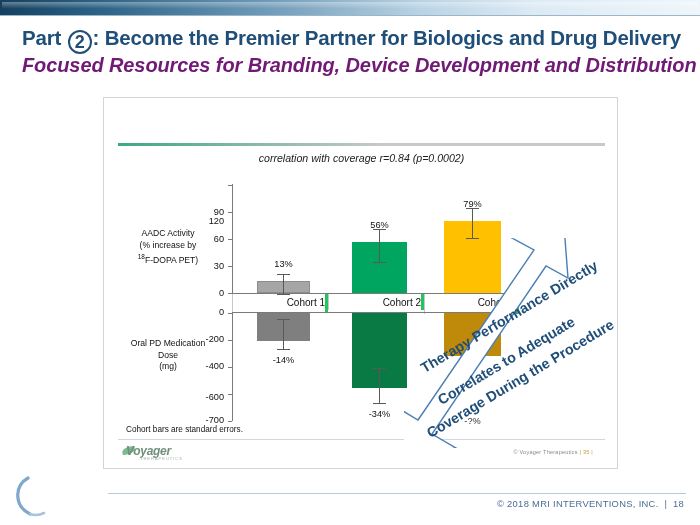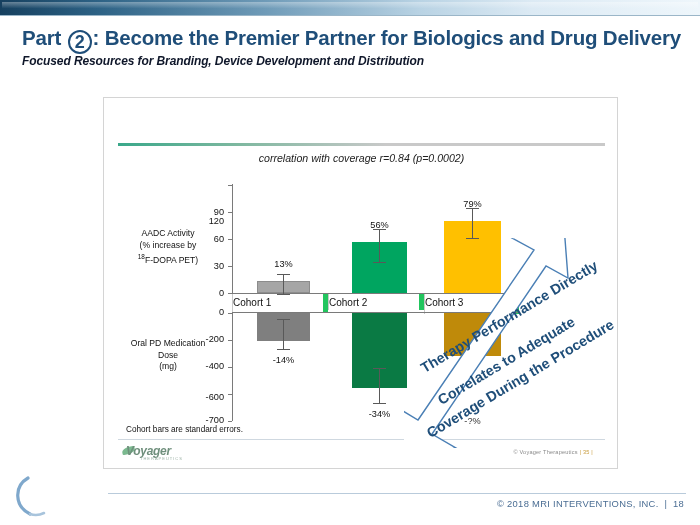--- a/index.html
+++ b/index.html
@@ -36,22 +36,22 @@
     border: 2px solid #1F4E79;
     border-radius: 50%;
     width: 24px; height: 24px;
     line-height: 21px; text-align: center;
     font-size: 18px;
     vertical-align: -3px;
     margin: 0 1px;
   }
   #slide-subtitle {
     position: absolute; left: 22px; top: 54px;
-    font-size: 12px; font-weight: bold; font-style: italic;
-    color: #0f172a; white-space: nowrap; letter-spacing: -0.1px;
+    font-size: 20px; font-weight: bold; font-style: italic;
+    color: #701a75; white-space: nowrap; letter-spacing: -0.1px;
   }
 
   
   #chart-card {
     position: absolute; left: 103px; top: 97px;
     width: 515px; height: 372px;
     background: #ffffff;
     border: 1px solid #d4d4d4;
   }
 
@@ -95,23 +95,23 @@
   .axis-line { position: absolute; background: #7a7a7a; }
 
   .bar { position: absolute; }
   .err-line { position: absolute; width: 1px; background: #595959; }
   .err-cap  { position: absolute; height: 1px; background: #595959; }
   .bar-label {
     position: absolute; text-align: center; font-size: 9.2px; color: #111;
   }
 
   .cohort-cell {
-    position: absolute; text-align: left;
+    position: absolute; text-align: right;
     font-size: 10px; color: #111;
-    border-left: 1px solid #c8c8c8; border-right: 5px solid #22c55e;
+    border-left: 1px solid #c8c8c8; border-right: 3px solid #22c55e;
   }
 
   #note-errorbars {
     position: absolute; left: 22px; top: 327px;
     font-size: 8.2px; color: #111;
   }
   #card-rule {
     position: absolute; left: 14px; top: 341px;
     width: 487px; height: 1px; background: #cfd8e0;
   }

